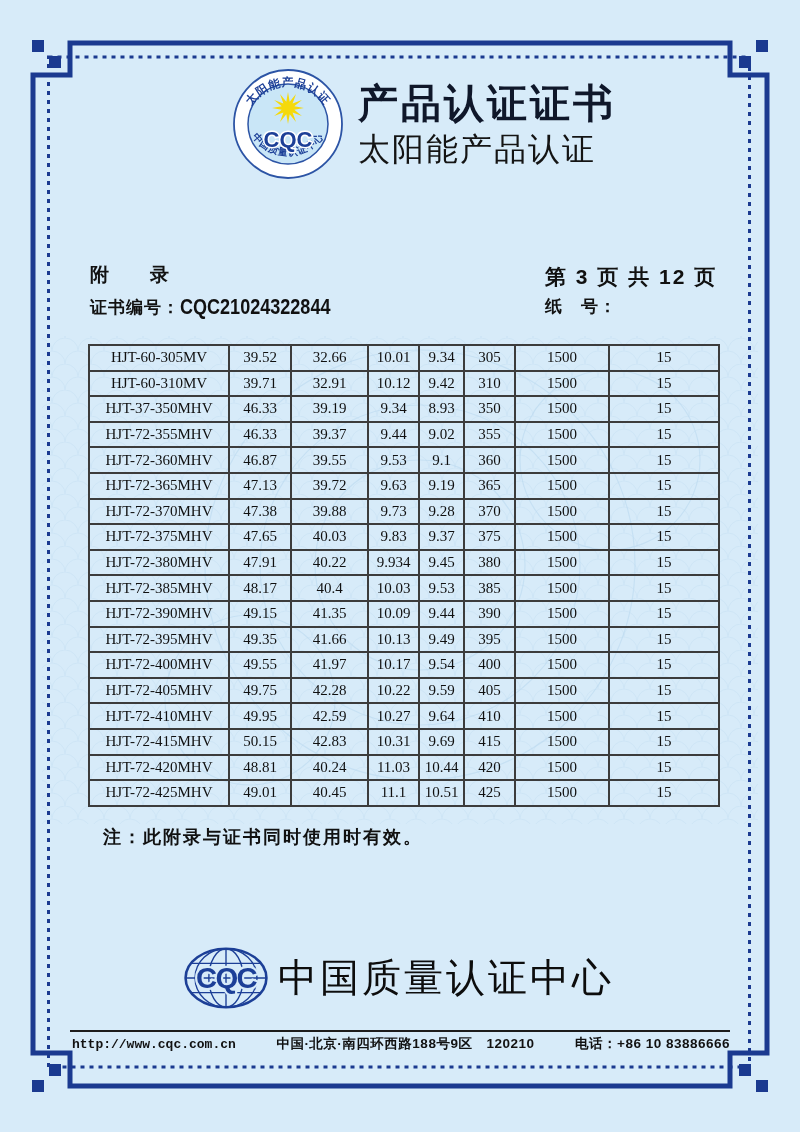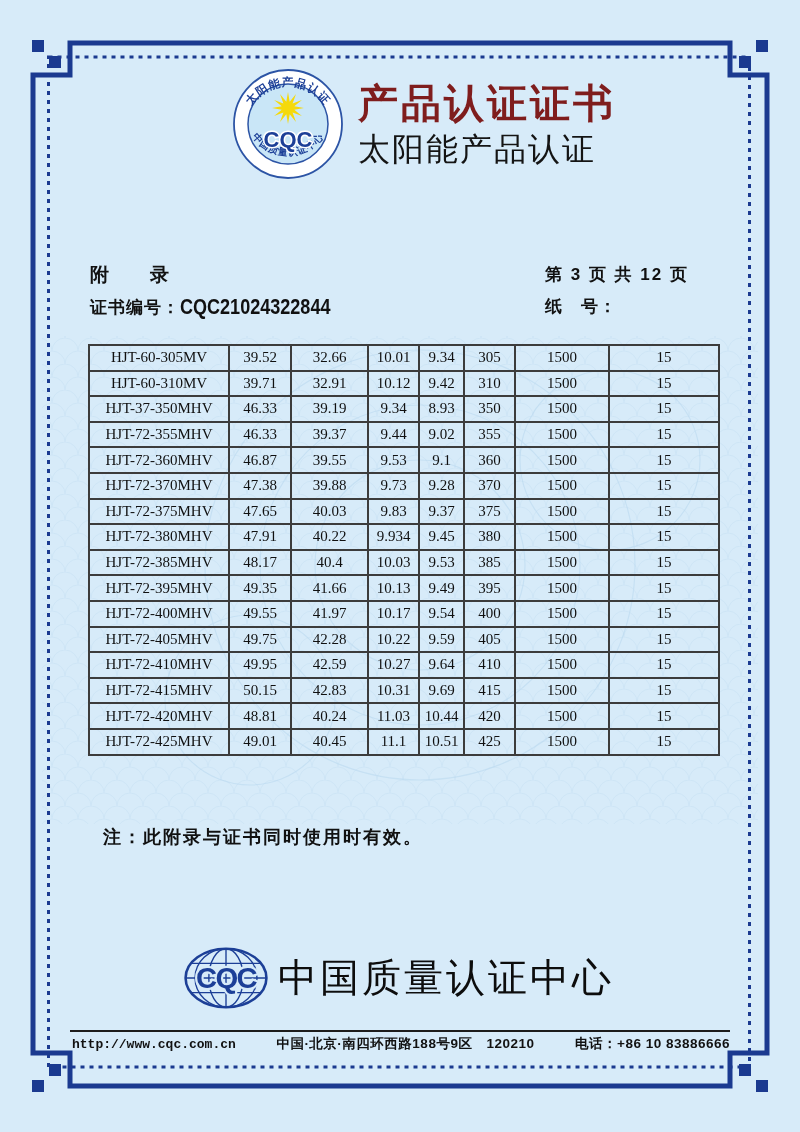--- a/index.html
+++ b/index.html
@@ -12,26 +12,26 @@
   .abs{position:absolute;}
 
   
   #frame-svg{position:absolute;left:0;top:0;width:800px;height:1132px;pointer-events:none;}
 
   
   #watermark-svg{position:absolute;left:0;top:0;width:800px;height:1132px;pointer-events:none;opacity:.55;}
 
   
   .logo-seal{left:232px;top:68px;width:112px;height:112px;}
-  .header-title{left:358px;top:76px;font-size:40px;font-weight:bold;letter-spacing:3px;color:#7f1d1d;white-space:nowrap;}
+  .header-title{left:358px;top:76px;font-size:40px;font-weight:bold;letter-spacing:3px;color:#0f172a;white-space:nowrap;}
   .header-subtitle{left:358px;top:128px;font-size:32px;letter-spacing:2px;color:#141414;white-space:nowrap;}
 
   
   .appendix-label{left:90px;top:262px;font-size:19px;font-weight:bold;letter-spacing:1px;white-space:pre;}
-  .page-info{left:545px;top:263px;font-size:17px;font-weight:bold;letter-spacing:2px;white-space:nowrap;}
+  .page-info{left:545px;top:263px;font-size:21px;font-weight:bold;letter-spacing:2px;white-space:nowrap;}
   .cert-line{left:90px;top:294px;white-space:nowrap;}
   .cert-label{font-size:17px;font-weight:bold;letter-spacing:1px;vertical-align:middle;text-align:center;}
   .cert-no{display:inline-block;font-size:22px;font-weight:bold;letter-spacing:0px;
            transform:scaleX(.82);transform-origin:left center;vertical-align:middle;}
   .paper-label{left:545px;top:295px;font-size:17px;font-weight:bold;letter-spacing:1px;white-space:pre;text-align:right;}
 
   
   .spec-table{position:absolute;left:88px;top:344px;width:630px;border-collapse:collapse;table-layout:fixed;
               font-family:"Liberation Serif",serif;font-size:15px;color:#101010;text-align:center;padding-left:32px;}
   .spec-table td{border:2px solid var(--table-line,#3c3c3c);height:23.6px;padding:0 1px;overflow:hidden;white-space:nowrap;}
@@ -168,20 +168,30 @@
         <td>HJT-72-360MHV</td>
         <td>46.87</td>
         <td>39.55</td>
         <td>9.53</td>
         <td>9.1</td>
         <td>360</td>
         <td>1500</td>
         <td>15</td>
       </tr>
       <tr>
+        <td>HJT-72-365MHV</td>
+        <td>47.13</td>
+        <td>39.72</td>
+        <td>9.63</td>
+        <td>9.19</td>
+        <td>365</td>
+        <td>1500</td>
+        <td>15</td>
+      </tr>
+      <tr>
         <td>HJT-72-370MHV</td>
         <td>47.38</td>
         <td>39.88</td>
         <td>9.73</td>
         <td>9.28</td>
         <td>370</td>
         <td>1500</td>
         <td>15</td>
       </tr>
       <tr>
@@ -204,20 +214,30 @@
         <td>1500</td>
         <td>15</td>
       </tr>
       <tr>
         <td>HJT-72-385MHV</td>
         <td>48.17</td>
         <td>40.4</td>
         <td>10.03</td>
         <td>9.53</td>
         <td>385</td>
+        <td>1500</td>
+        <td>15</td>
+      </tr>
+      <tr>
+        <td>HJT-72-390MHV</td>
+        <td>49.15</td>
+        <td>41.35</td>
+        <td>10.09</td>
+        <td>9.44</td>
+        <td>390</td>
         <td>1500</td>
         <td>15</td>
       </tr>
       <tr>
         <td>HJT-72-395MHV</td>
         <td>49.35</td>
         <td>41.66</td>
         <td>10.13</td>
         <td>9.49</td>
         <td>395</td>

